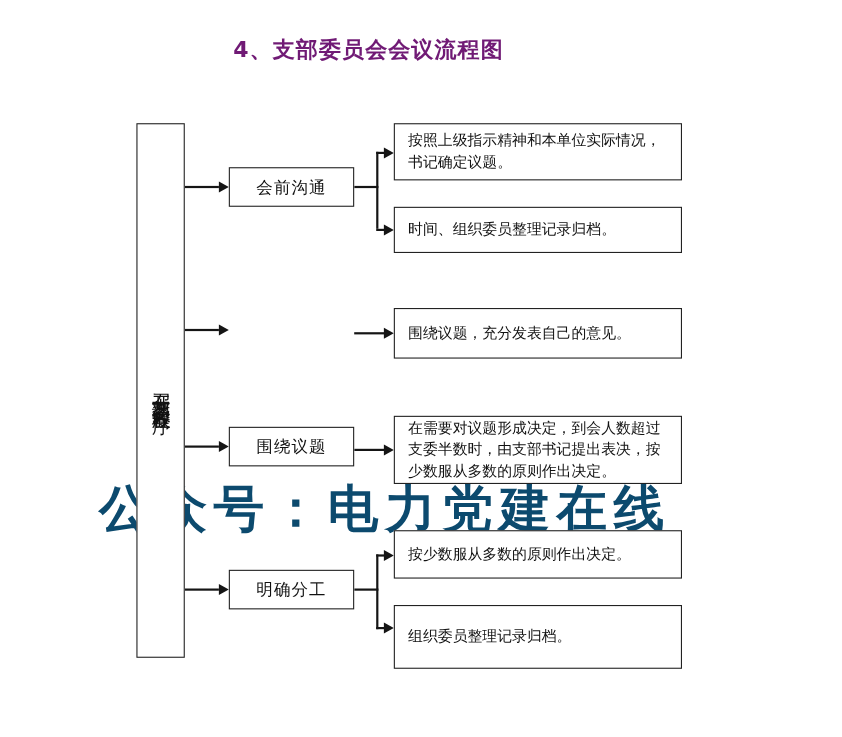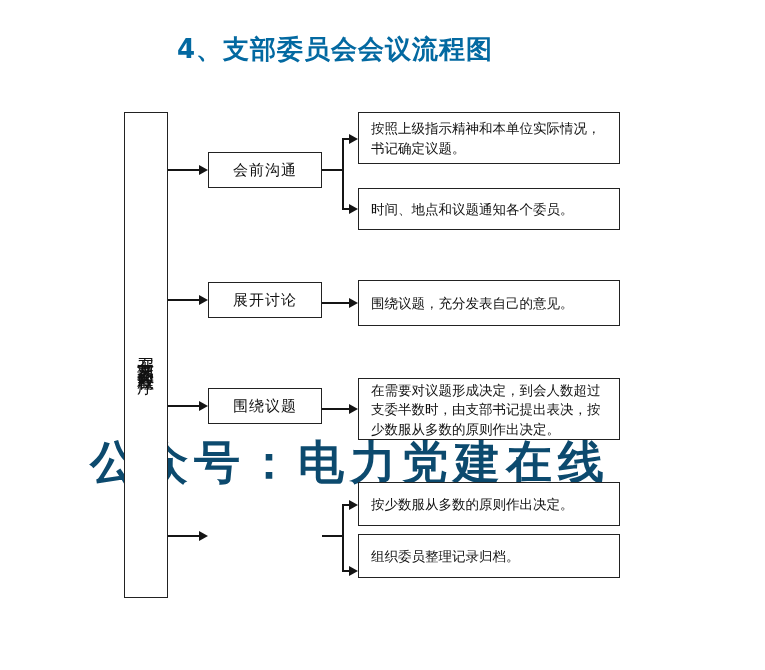--- a/index.html
+++ b/index.html
@@ -17,23 +17,23 @@
     font-family: "DejaVu Sans", "Liberation Sans", sans-serif;
   }
 
   
   .title {
     position: absolute;
     left: 0;
     top: 32px;
     width: 670px;
     text-align: center;
-    font-size: 26px;
+    font-size: 20px;
     font-weight: bold;
-    color: #0369a1;
+    color: #701a75;
     letter-spacing: 1px;
     font-family: "DejaVu Sans", "Liberation Sans", sans-serif;
   }
 
   
   .watermark {
     position: absolute;
     left: 30px;
     top: 432px;
     width: 640px;
@@ -107,21 +107,21 @@
     font-size: 13.5px;
     line-height: 1.45;
     color: #111111;
     font-family: "DejaVu Sans", "Liberation Sans", sans-serif;
   }
   .d1 { top: 112px; height: 52px; }
   .d2 { top: 188px; height: 42px; }
   .d3 { top: 280px; height: 46px; }
   .d4 { top: 378px; height: 62px; }
   .d5 { top: 482px; height: 44px; }
-  .d6 { top: 534px; height: 44px; }
+  .d6 { top: 550px; height: 58px; }
 
   
   .line {
     position: absolute;
     background: #151515;
     z-index: 2;
   }
   .hline { height: 2.2px; }
   .vline { width: 2.2px; }
 
@@ -177,32 +177,32 @@
   <div class="line hline" style="left:322px; top:535px; width:22px;"></div>
   <div class="line vline" style="left:342px; top:504px; height:68px;"></div>
   <div class="line hline" style="left:342px; top:504px; width:8px;"></div>
   <div class="arrow-right" style="left:349px; top:499.5px;"></div>
   <div class="line hline" style="left:342px; top:570px; width:8px;"></div>
   <div class="arrow-right" style="left:349px; top:565.5px;"></div>
 
   <div class="box stage stage-1">
     <span>会前沟通</span>
   </div>
-  <div class="box stage stage-2">
-    <span>展开讨论</span>
-  </div>
   <div class="box stage stage-3">
     <span>围绕议题</span>
   </div>
+  <div class="box stage stage-4">
+    <span>明确分工</span>
+  </div>
 
   <div class="box detail d1">
     <span>按照上级指示精神和本单位实际情况，书记确定议题。</span>
   </div>
   <div class="box detail d2">
-    <span>时间、地点和议题通知各个委员。</span>
+    <span>时间、组织委员整理记录归档。</span>
   </div>
   <div class="box detail d3">
     <span>围绕议题，充分发表自己的意见。</span>
   </div>
   <div class="box detail d4">
     <span>在需要对议题形成决定，到会人数超过支委半数时，由支部书记提出表决，按少数服从多数的原则作出决定。</span>
   </div>
   <div class="box detail d5">
     <span>按少数服从多数的原则作出决定。</span>
   </div>

